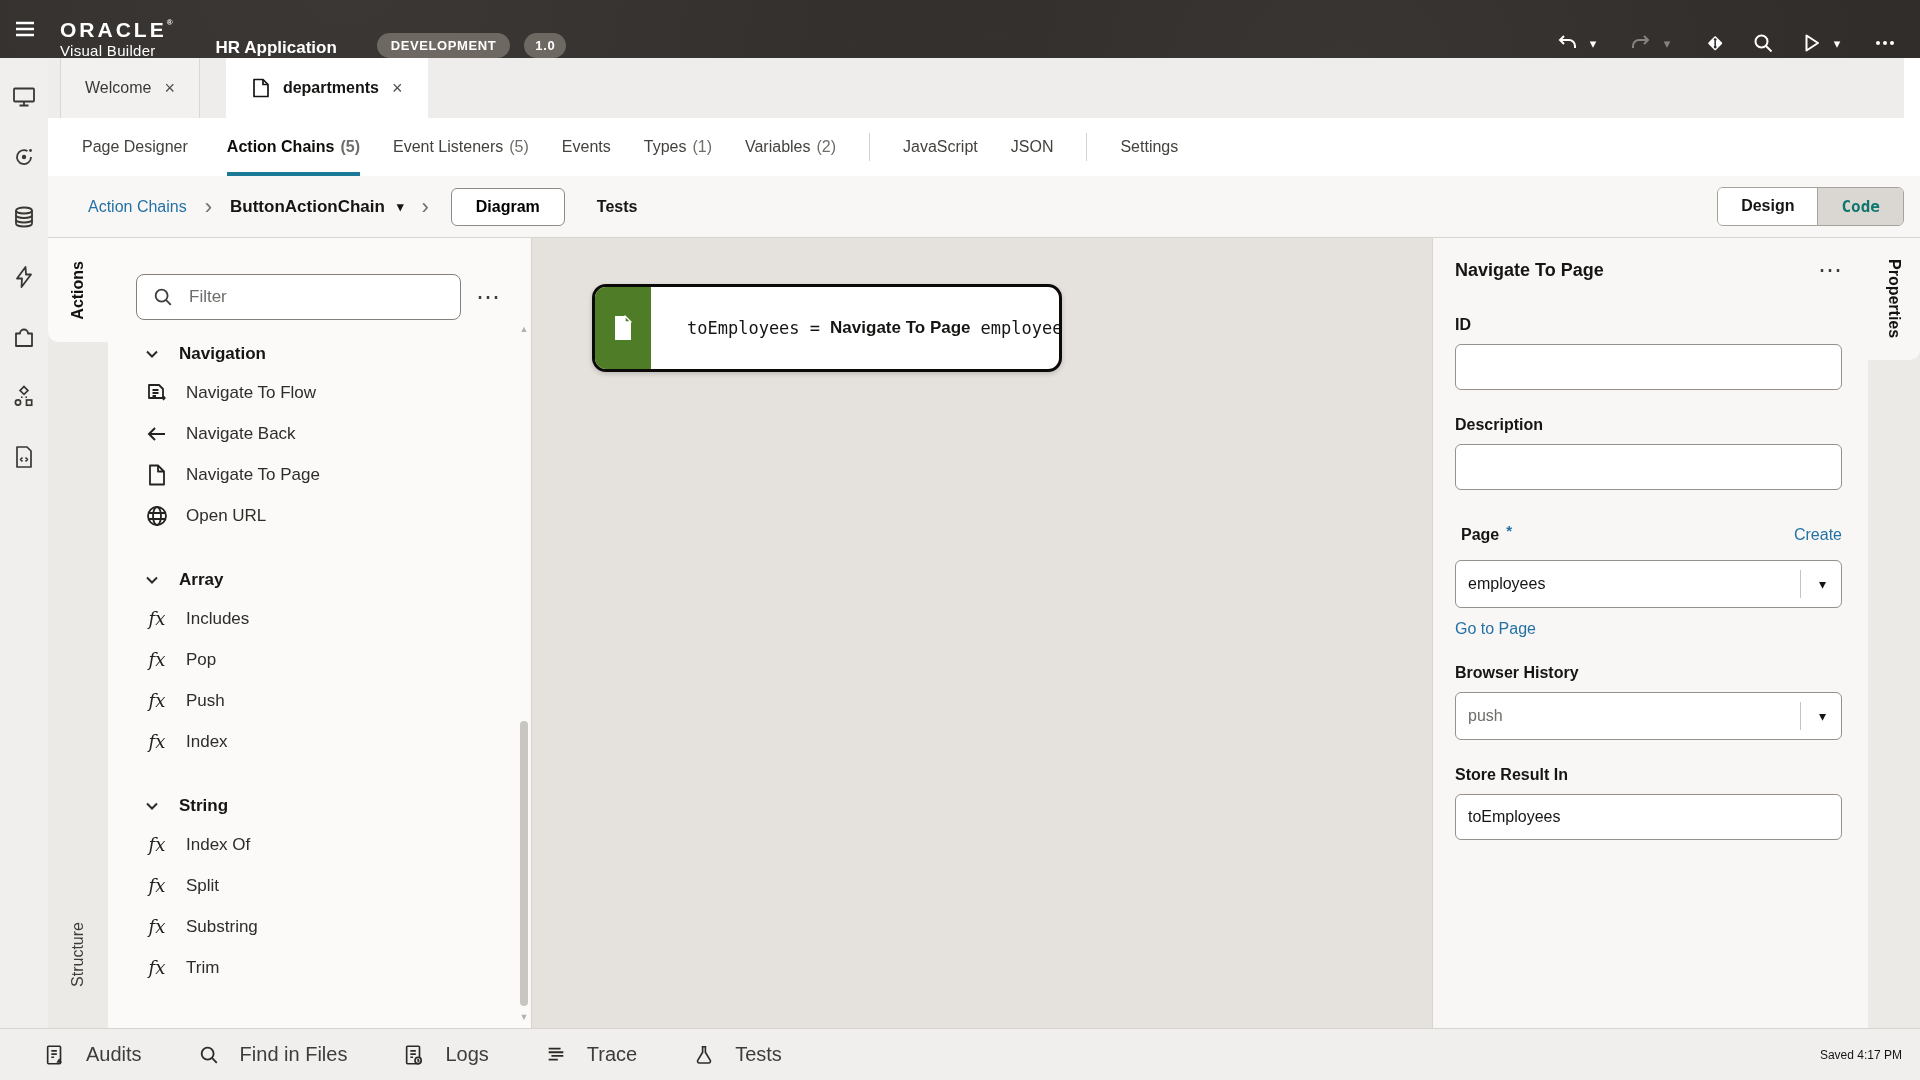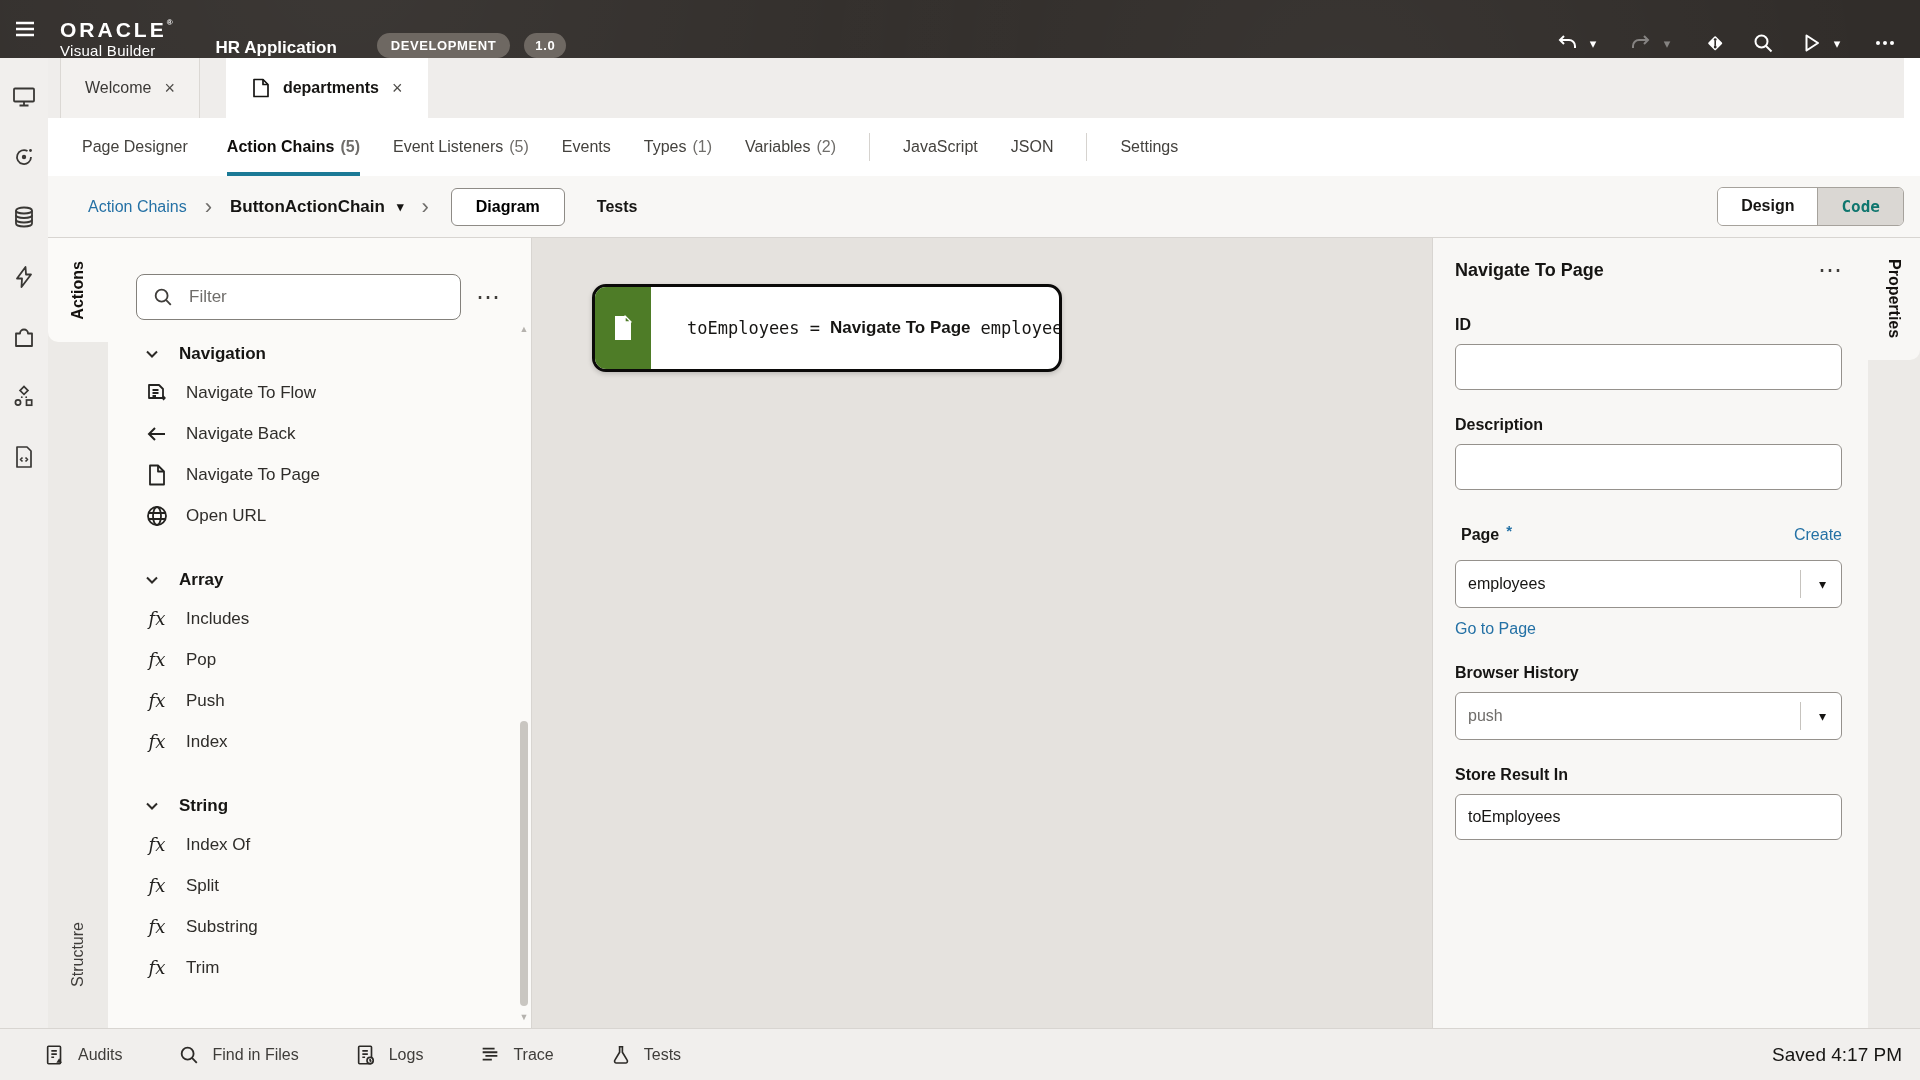--- a/index.html
+++ b/index.html
@@ -125,23 +125,23 @@
   .select.muted{color:#6f6d6a;}
   .goto{display:inline-block;margin-top:12px;}
 
   .props-strip{width:52px;background:#eceae7;position:relative;flex:none;}
   .vtab.properties{top:0;height:122px;background:#f8f7f5;border-bottom-right-radius:10px;}
   .vlabel-down{writing-mode:vertical-rl;font-size:16px;font-weight:bold;color:#14110e;}
 
   
   .statusbar{position:absolute;left:0;right:0;bottom:0;height:52px;background:#f1efed;border-top:1px solid #d8d5d1;
              display:flex;align-items:center;padding:0 18px 0 44px;box-sizing:border-box;gap:56px;}
-  .status-item{display:flex;align-items:center;gap:12px;font-size:16px;color:#3f3d3a;cursor:pointer;}
+  .status-item{display:flex;align-items:center;gap:20px;font-size:20px;color:#3f3d3a;cursor:pointer;}
   .status-item svg{color:#2c2a27;}
-  .status-saved{margin-left:auto;font-size:19px;color:#161513;}
+  .status-saved{margin-left:auto;font-size:12px;color:#161513;}
 </style>
 </head>
 <body>
 
 <div class="app">
 
   <header class="topbar">
     <div class="menu-btn">
       <svg width="24" height="24" viewBox="0 0 24 24" fill="none" stroke="currentColor" stroke-width="2.4">
           <path d="M3 6h18M3 12h18M3 18h18"></path>

